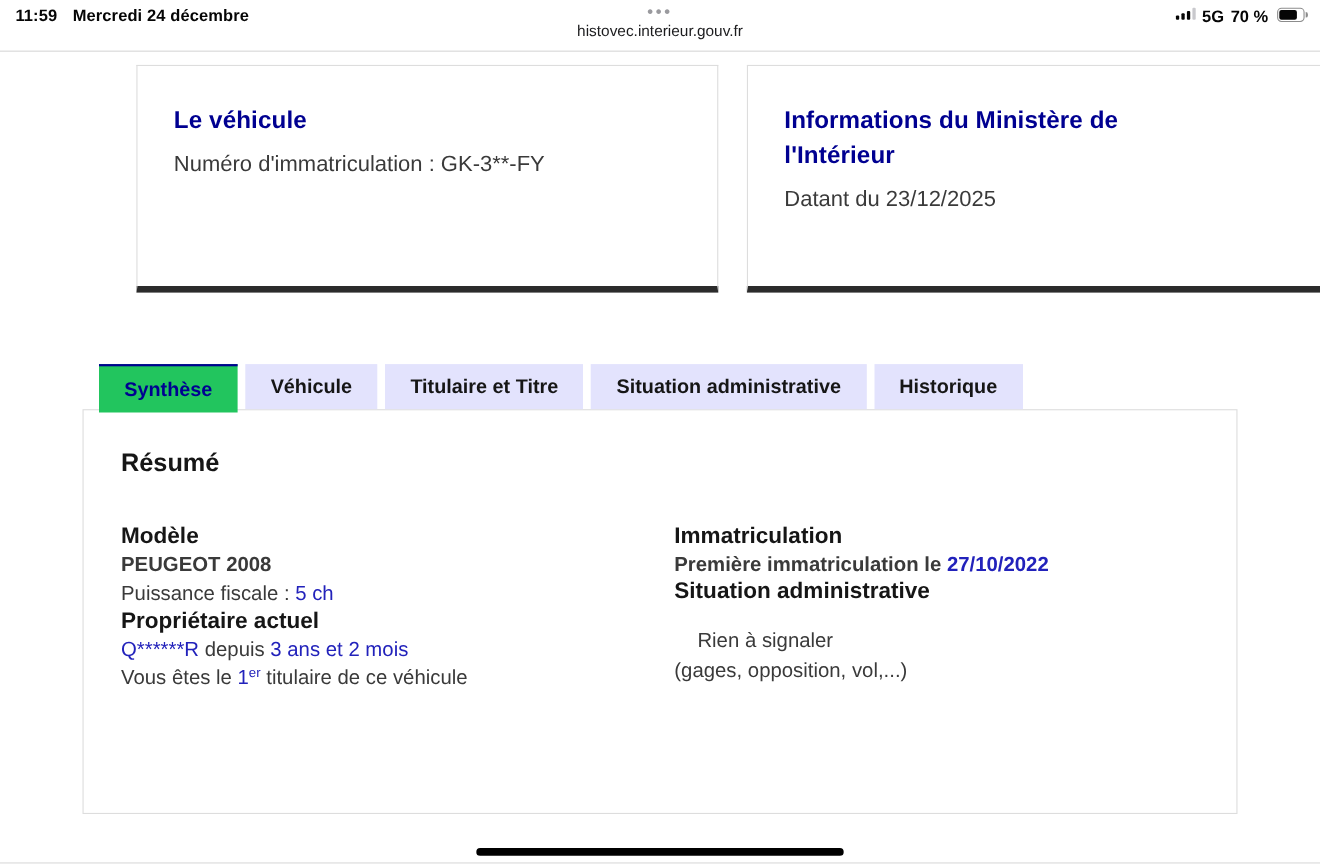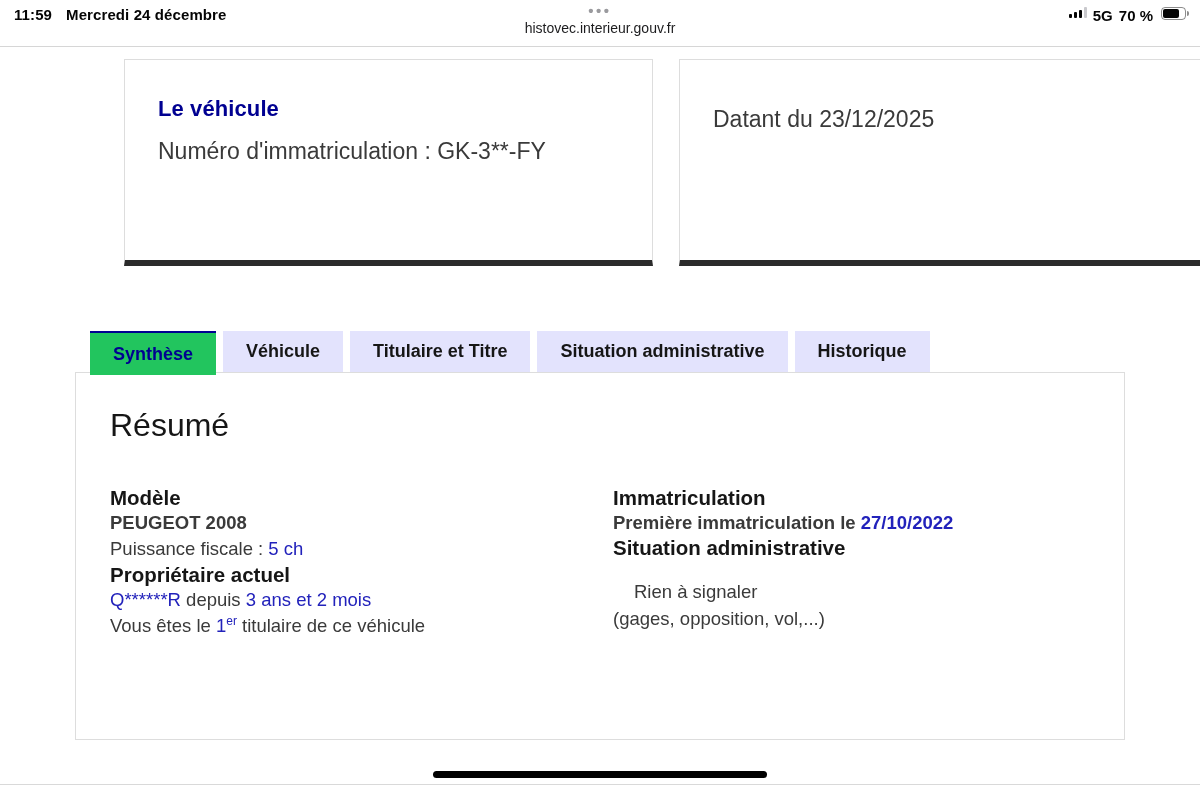--- a/index.html
+++ b/index.html
@@ -33,35 +33,35 @@
   .bat::after { content:""; position:absolute; right:-4px; top:3px; width:2px;
     height:5px; background:rgba(0,0,0,.45); border-radius:0 2px 2px 0; }
 
   
   .cards { position:absolute; top:59px; left:124px; display:flex; gap:26px; }
   .card { width:529px; height:207px; background:#fff;
     border:1px solid #dddddd; border-bottom:6px solid #2b2b2b;
     padding:33px 33px 0; }
   .card h3 { margin:0; font-size:22px; line-height:1.45; font-weight:700;
     color:#000091; max-width:360px; letter-spacing:.1px; }
-  .card p { margin:13px 0 0; font-size:23px; color:#3a3a3a; }
+  .card p { margin:13px 0 0; font-size:20px; color:#3a3a3a; }
 
   
   .tabs { position:absolute; top:331px; left:90px; display:flex; gap:7px;
     align-items:flex-start; z-index:2; }
   .tab { height:41px; padding:0 23px; display:flex; align-items:center;
     background:#e3e3fd; color:#161616; font-size:18px; font-weight:700;
     white-space:nowrap; cursor:pointer; }
   .tab.active { background:#22c55e; color:#000091; border-top:2px solid #000091;
     height:44px; }
 
   
   .panel { position:absolute; top:372px; left:75px; width:1050px; height:368px;
     border:1px solid #dddddd; background:#fff; padding:34px; z-index:1; }
-  .panel h2 { margin:0; font-size:32px; font-weight:400; color:#161616; }
+  .panel h2 { margin:0; font-size:23px; font-weight:700; color:#161616; }
   .cols { display:flex; margin-top:42px; }
   .col-left { width:503px; }
   .col-right { flex:1; }
   .panel h4 { margin:0; font-size:20.5px; font-weight:700; color:#161616; }
   .panel p { margin:0; font-size:18.5px; color:#3a3a3a; line-height:1.42; }
   .blue { color:#2222bb; }
   .mt20 { margin-top:21px;font-weight:bold; } .mt8 { margin-top:9px; } .mt6 { margin-top:6px; }
   .sec2 { margin-top:33px; }
   .status-line { padding-left:21px; margin-top:19px !important; }
   sup { font-size:12px; }
@@ -98,20 +98,21 @@
       </span>
   </div>
 </header>
 
 <div class="cards">
   <div class="card">
     <h3>Le véhicule</h3>
     <p>Numéro d'immatriculation : GK-3**-FY</p>
   </div>
   <div class="card">
+    <h3>Informations du Ministère de l'Intérieur</h3>
     <p>Datant du 23/12/2025</p>
   </div>
 </div>
 
 <nav class="tabs">
   <div class="tab active">Synthèse</div>
   <div class="tab">Véhicule</div>
   <div class="tab">Titulaire et Titre</div>
   <div class="tab">Situation administrative</div>
   <div class="tab">Historique</div>

